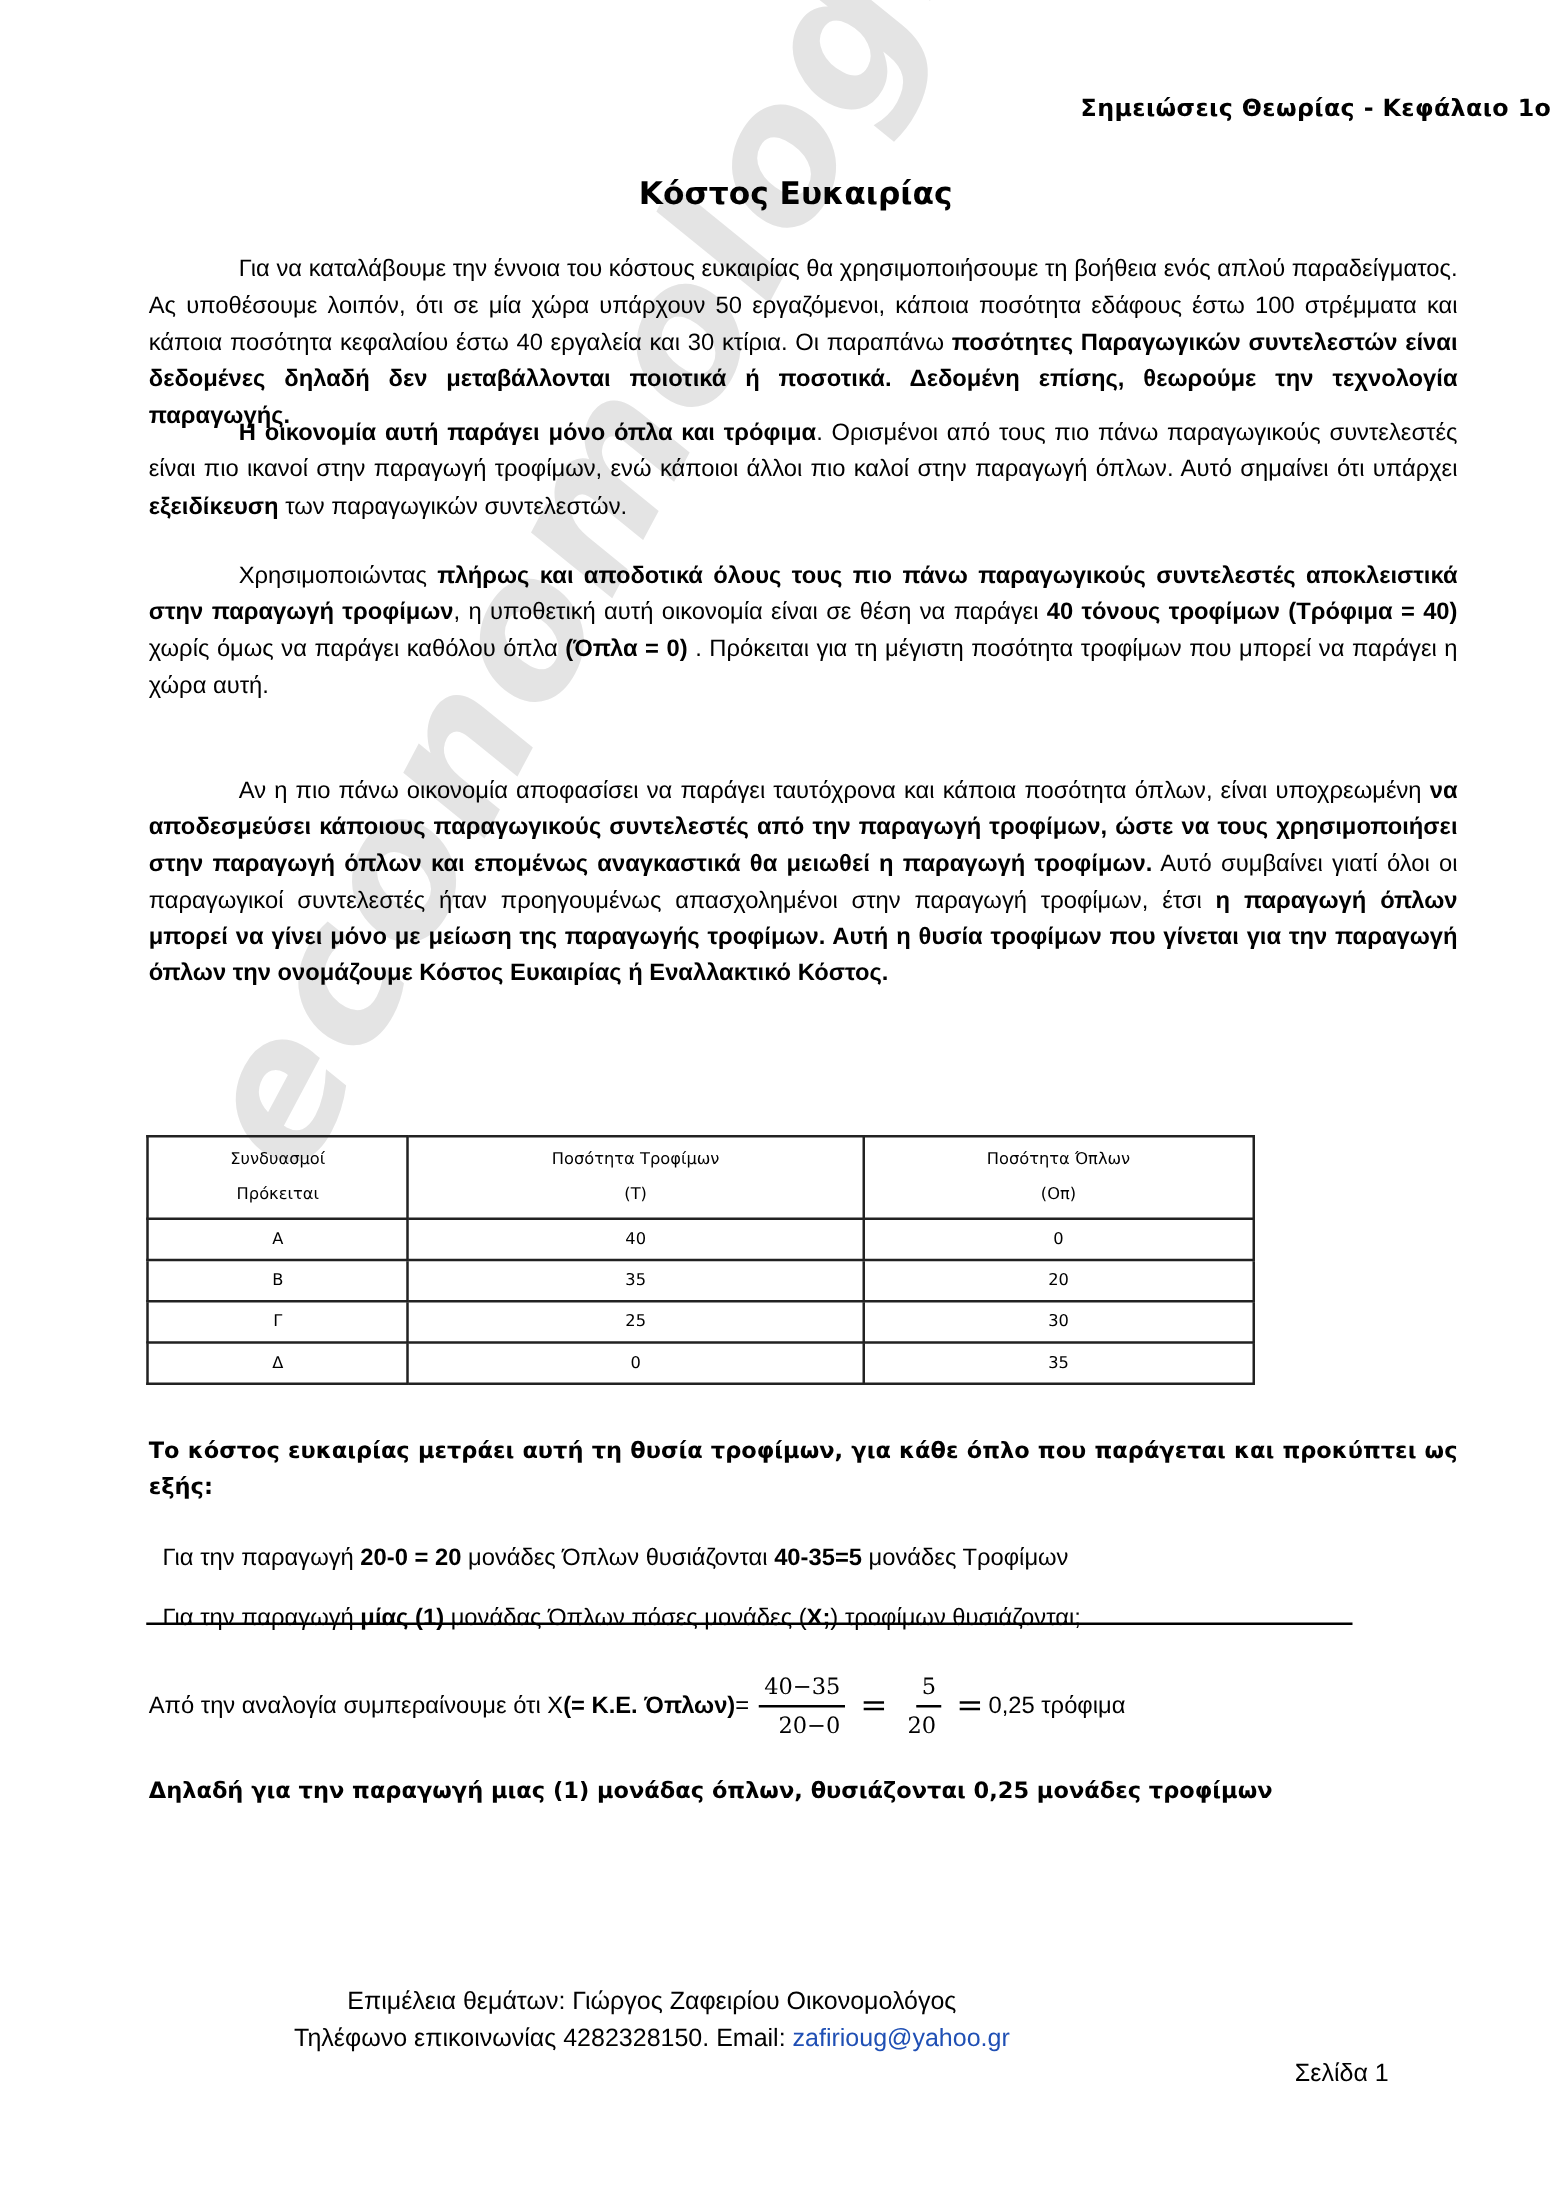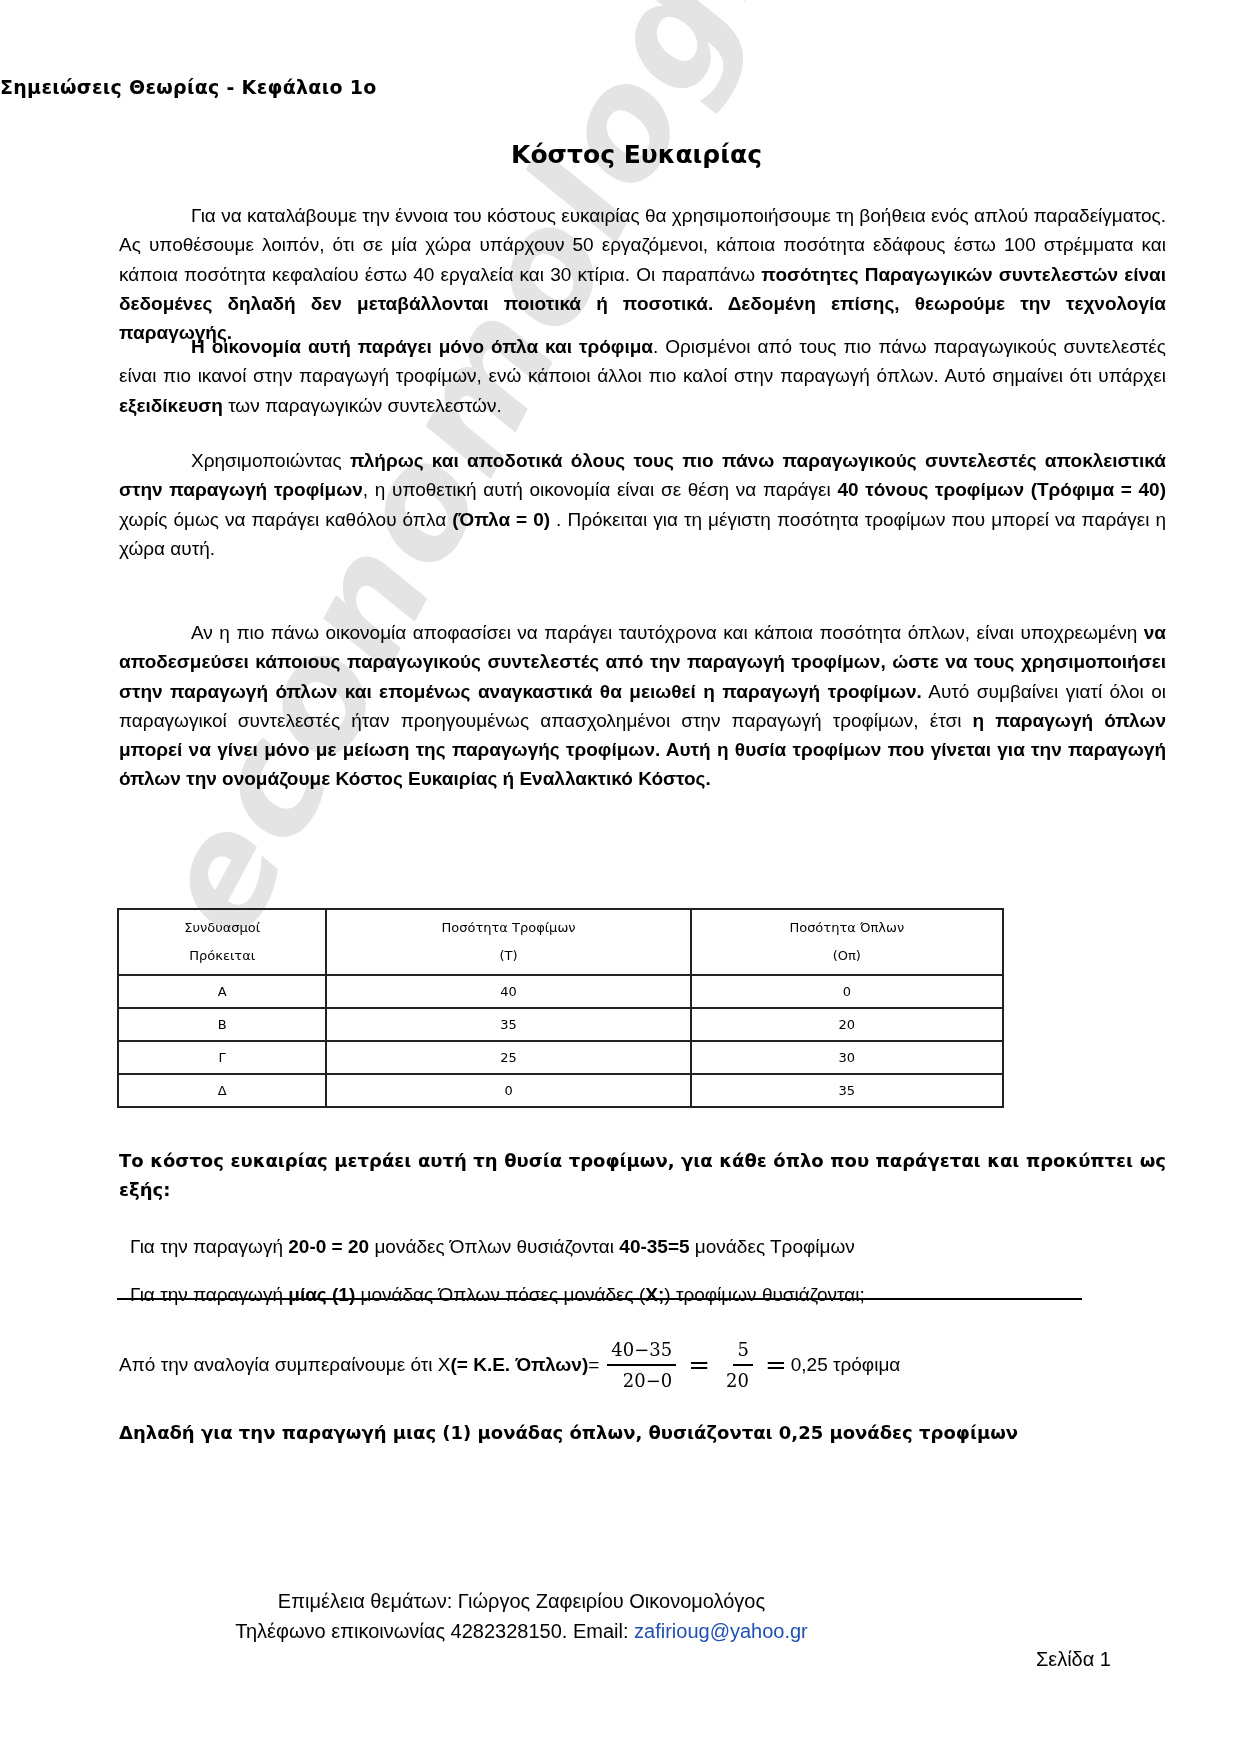--- a/index.html
+++ b/index.html
@@ -4,21 +4,21 @@
 <style>
   html, body { margin: 0; padding: 0; background: #ffffff; }
   body { width: 1241px; height: 1755px; position: relative; overflow: hidden;
          font-family: "DejaVu Sans", sans-serif; color: #000; }
   .page { position: absolute; left: 0; top: 0; width: 1241px; height: 1755px; }
   .watermark { position: absolute; left: 120px; top: 880px; font-family: "DejaVu Sans", sans-serif;
                font-size: 150px; font-style: italic; font-weight: bold; color: #e4e4e4;
                transform: rotate(-62deg); transform-origin: left top; white-space: nowrap;
                letter-spacing: 4px; z-index: 0; pointer-events: none; }
   .content { position: relative; z-index: 1; }
-  .header-title { position: absolute; top: 76px; left: 0; width: 1241px; text-align: left;
+  .header-title { position: absolute; top: 76px; left: 0; width: 1241px; text-align: right;
                   font-size: 19px; font-weight: bold; letter-spacing: 0.3px; }
   .main-title { position: absolute; top: 140px; left: 16px; width: 1241px; text-align: center;
                 font-size: 25px; font-weight: bold; }
   .para { position: absolute; left: 119px; width: 1047px; font-family: "Liberation Sans", sans-serif;
           font-size: 19px; line-height: 29.3px; text-align: justify; }
   .para .indent { display: inline-block; width: 72px; }
   .b { font-weight: bold; }
   table.combos { position: absolute; left: 117px; top: 908px; width: 887px; border-collapse: collapse;
                  font-family: "DejaVu Sans", sans-serif; font-size: 13px; }
   table.combos th, table.combos td { border: 2px solid #222; text-align: center; padding: 0; }

